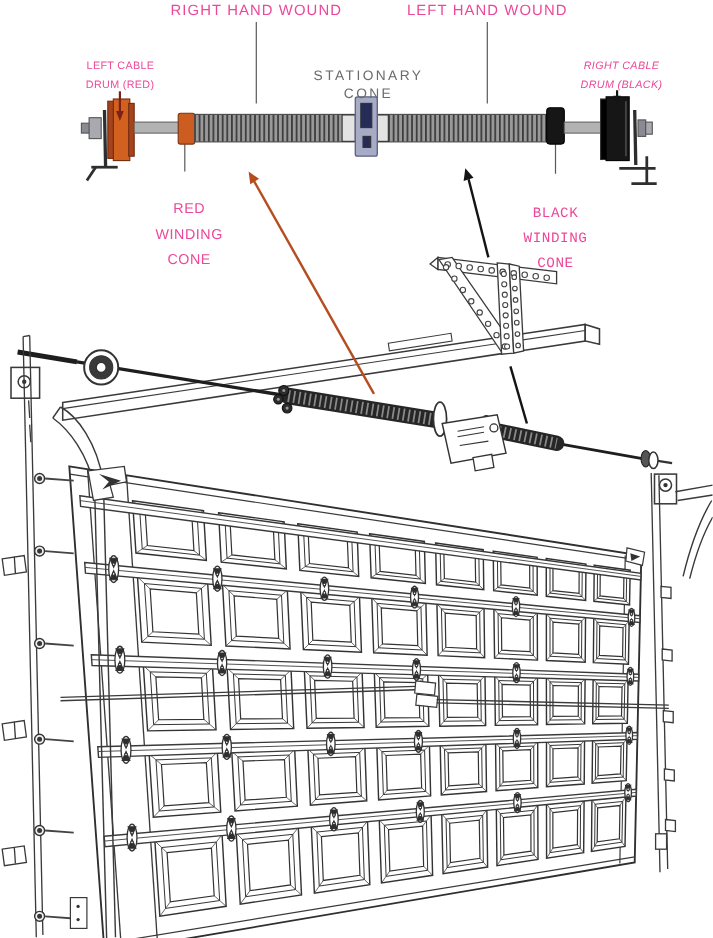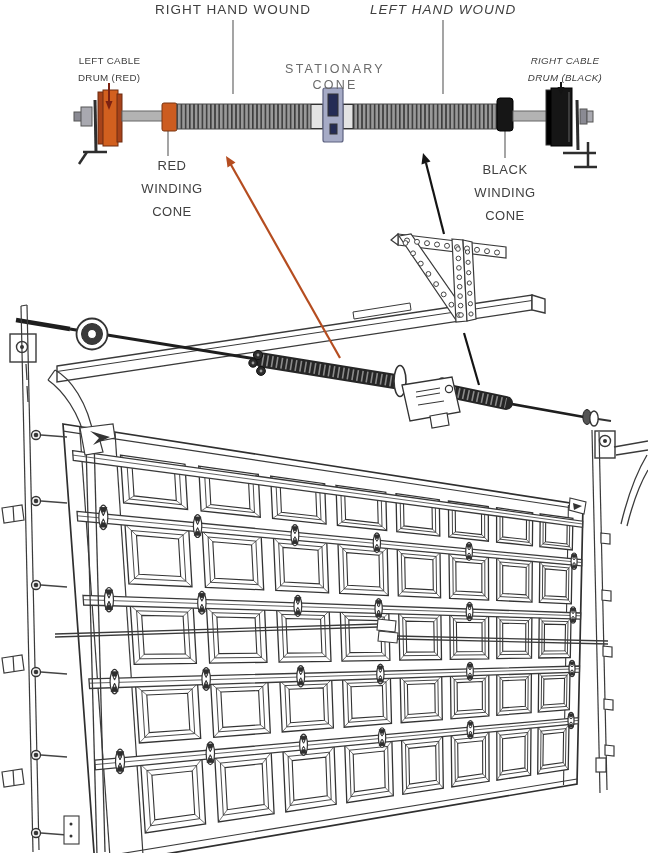--- a/index.html
+++ b/index.html
@@ -4,26 +4,26 @@
 <style>
   html,body{margin:0;padding:0;background:#fff;}
   .stage{
     position:relative;width:648px;height:853px;overflow:hidden;background:#fff;
     font-family:"Liberation Sans", sans-serif;color:#1c1c1c;
   }
   svg{position:absolute;left:0;top:0;}
   .lbl{
     position:absolute;white-space:pre-line;line-height:1.28;
     font-size:13.5px;letter-spacing:1px;text-align:center;
-    transform:translateX(-50%);color:#404040;
+    transform:translateX(-50%);color:#ec4899;
   }
   .lbl.small{font-size:9.8px;letter-spacing:.3px;line-height:1.75;}
   .lbl.left-align{text-align:right;transform:none;}
   .lbl.gray{color:var(--gray-text,#6b6b6b);letter-spacing:2.2px;font-size:12.5px;line-height:1.3;}
-  .lbl.cone{font-size:13px;letter-spacing:.5px;line-height:1.75;}
+  .lbl.cone{font-size:13px;letter-spacing:.5px;line-height:1.75;margin-top:24px;}
 </style>
 </head>
 <body>
 
 <div class="stage">
 
   <svg id="art" width="648" height="853" viewBox="0 0 648 853">
     <defs>
       <pattern id="coilTex" width="4.2" height="26" patternUnits="userSpaceOnUse">
         <rect width="4.2" height="26" style="fill:var(--spring-gray,#999)"></rect>
@@ -875,26 +875,26 @@
         <g>
           <line x1="444" y1="234" x2="426" y2="163" style="stroke:var(--arrow-black,#141414)" stroke-width="2.2"></line>
           <line x1="464" y1="333" x2="479" y2="385" style="stroke:var(--arrow-black,#141414)" stroke-width="2.2"></line>
           <polygon points="423,153 430.5,161.5 421.5,164.5" style="fill:var(--arrow-black,#141414)" stroke="none"></polygon>
         </g>
       </g>
     </g>
   </svg>
 
   <div class="lbl" style="left:233px;top:1px;">RIGHT HAND WOUND</div>
-  <div class="lbl" style="left:443px;top:1px;font-style:italic;">LEFT HAND WOUND</div>
+  <div class="lbl" style="left:443px;top:1px;">LEFT HAND WOUND</div>
   <div class="lbl small left-align" style="left:78px;top:52px;">LEFT CABLE
 DRUM (RED)</div>
   <div class="lbl gray" style="left:335px;top:61px;">STATIONARY
 CONE</div>
   <div class="lbl small" style="left:565px;top:52px;font-style:italic;">RIGHT CABLE
 DRUM (BLACK)</div>
   <div class="lbl cone" style="left:172px;top:155px;">RED
 WINDING
 CONE</div>
-  <div class="lbl cone" style="left:505px;top:159px;">BLACK
+  <div class="lbl cone" style="left:505px;top:159px;font-family:Liberation Mono, monospace;">BLACK
 WINDING
 CONE</div>
 </div>
 
 </body></html>

